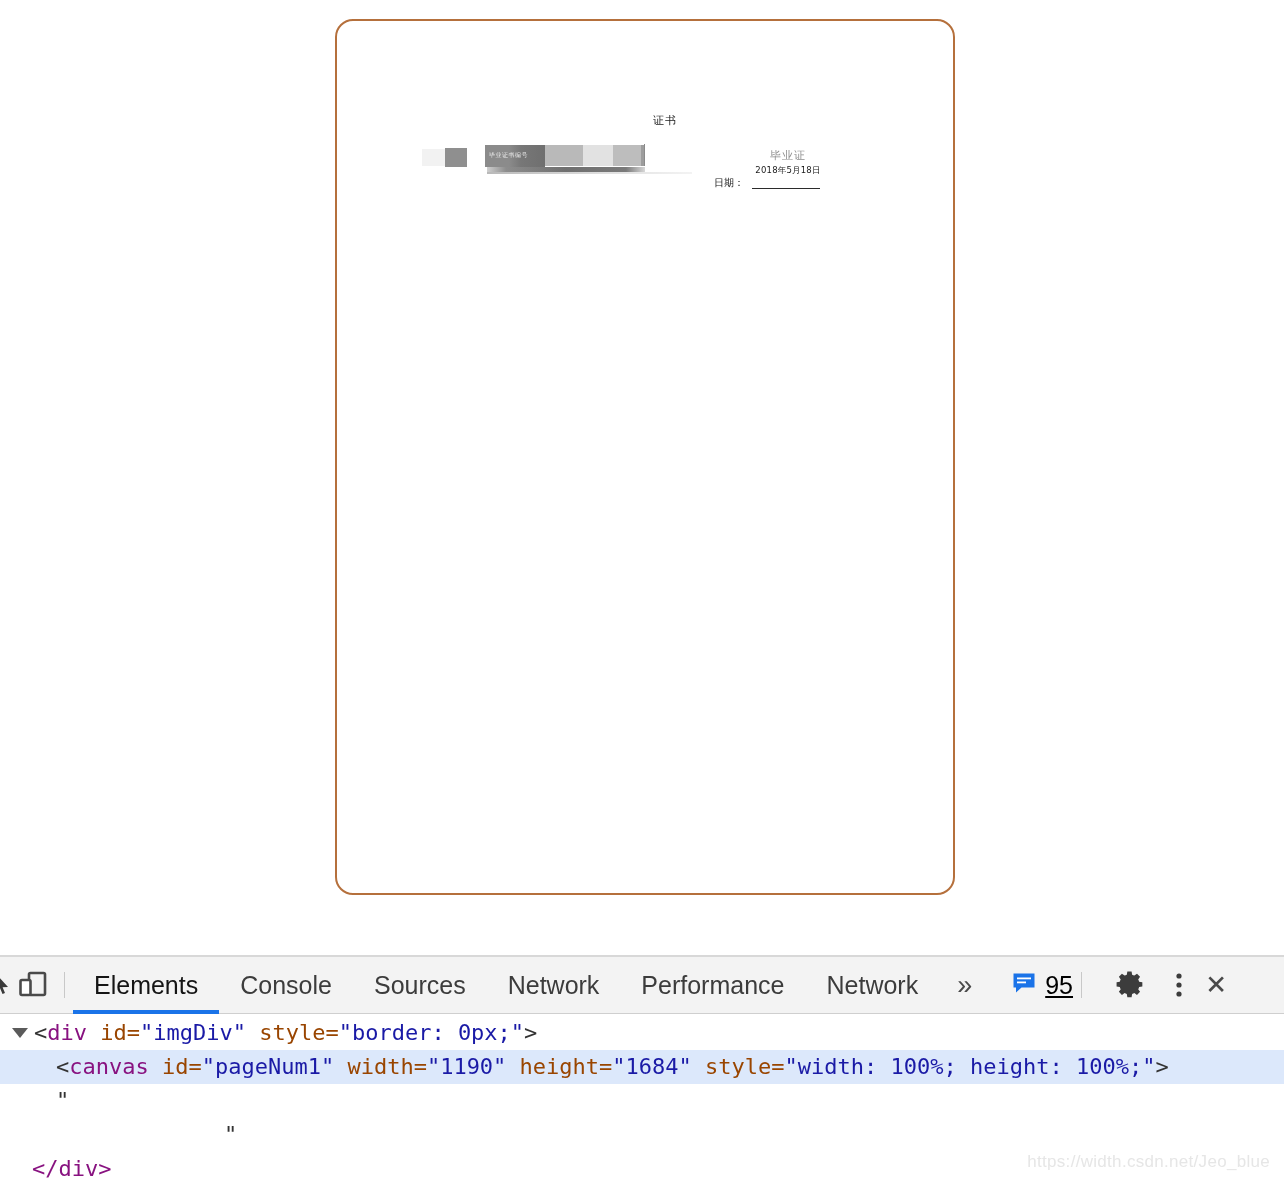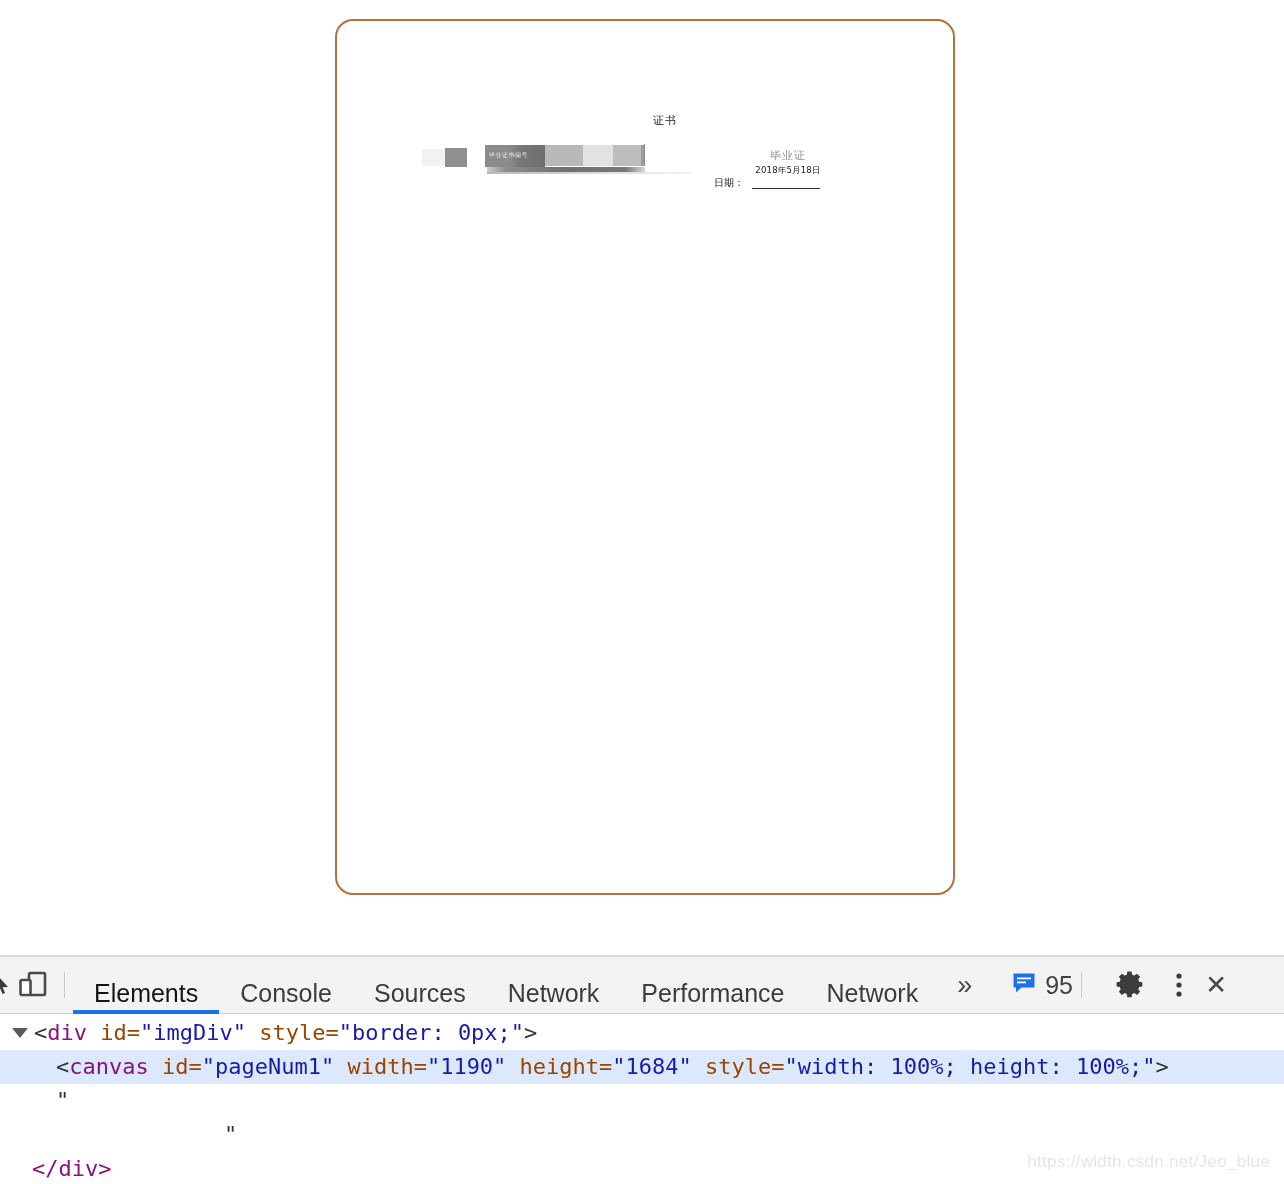--- a/index.html
+++ b/index.html
@@ -157,21 +157,21 @@
   .tb-sep {
     width: 1px; height: 26px;
     background: #c8c8c8;
     flex: 0 0 auto;
     margin: 0 8px;
   }
 
   .dt-tab {
     font-size: 25px;
     color: #3c3c3c;
-    padding: 8px 21px;
+    padding: 0 21px;
     line-height: 56px;
     height: 57px;
     white-space: nowrap;
     flex: 0 0 auto;
     font-family: "Liberation Sans", sans-serif;
   }
   .dt-tab.active {
     color: #151515;
     box-shadow: inset 0 -4px 0 #1a73e8;
   }
@@ -186,21 +186,22 @@
 
   #issues-badge {
     display: flex;
     align-items: center;
     gap: 9px;
     margin-left: 22px;
     flex: 0 0 auto;
   }
   #issues-count {
     font-size: 25px;
-    color: #404040;
+    color: #000000;
+    text-decoration: underline;
   }
 
   #gear-wrap  { margin-left: 24px; width: 34px; }
   #kebab-wrap { margin-left: 18px; width: 26px; }
   #close-wrap { margin-left: 14px; width: 22px; overflow: hidden; }
 
   
   #elements-tree {
     position: relative;
     font-family: "DejaVu Sans Mono", monospace;

